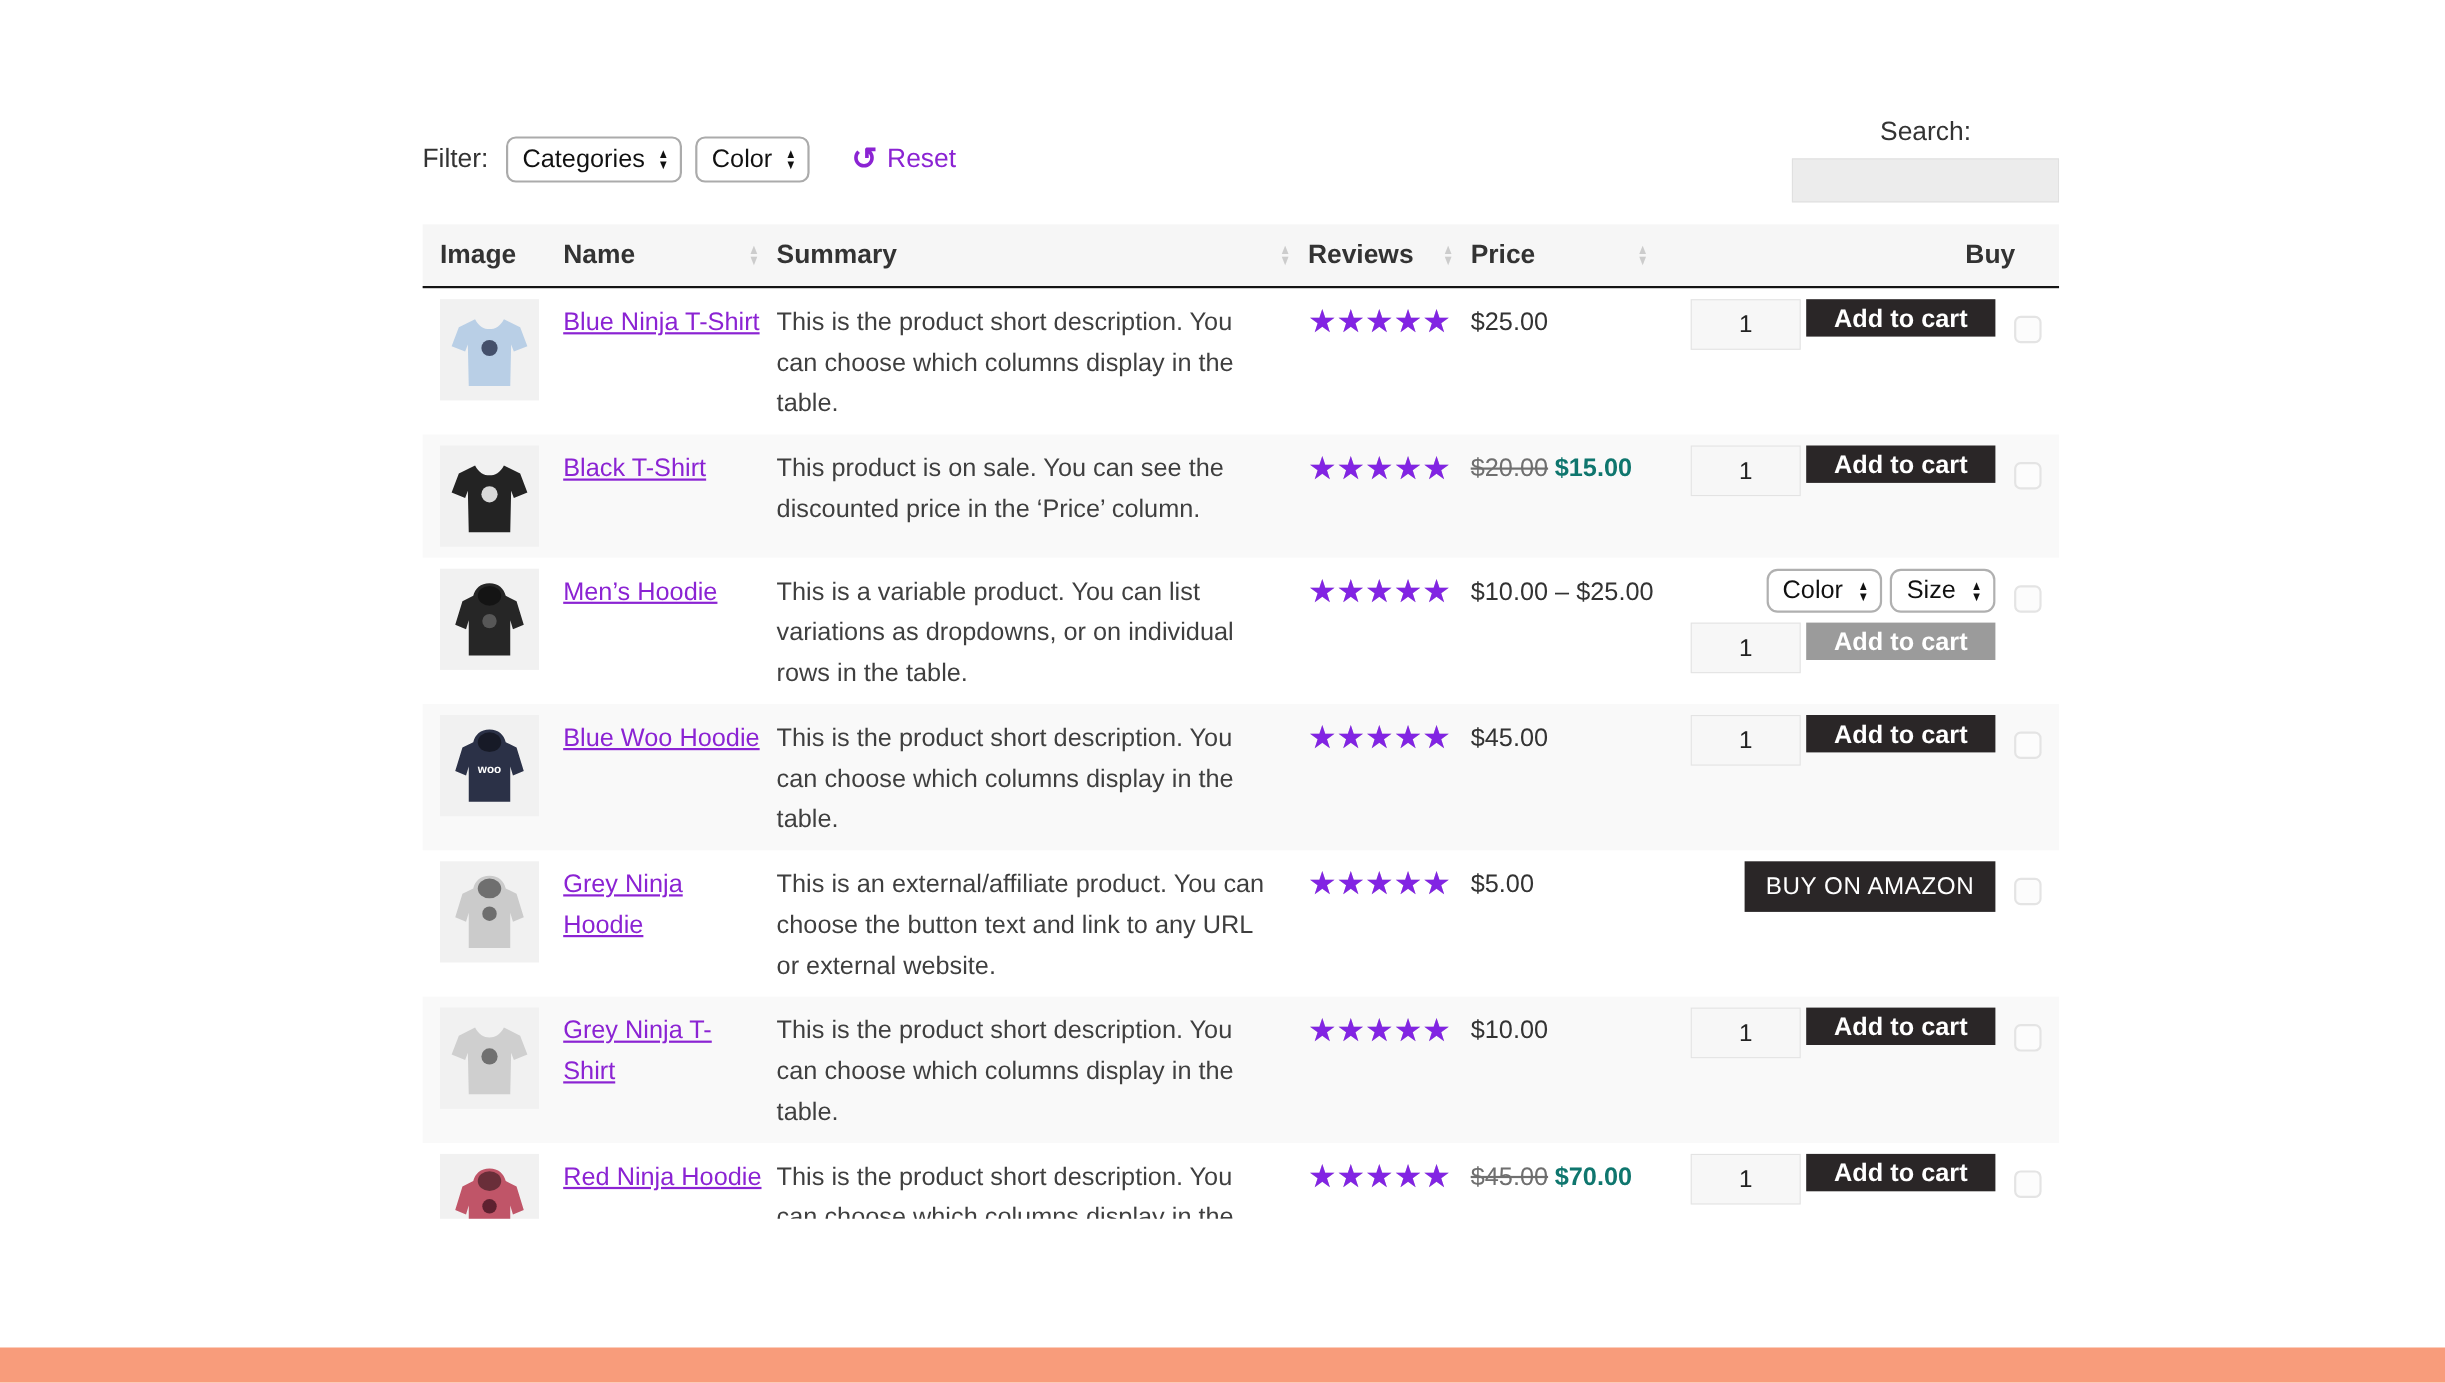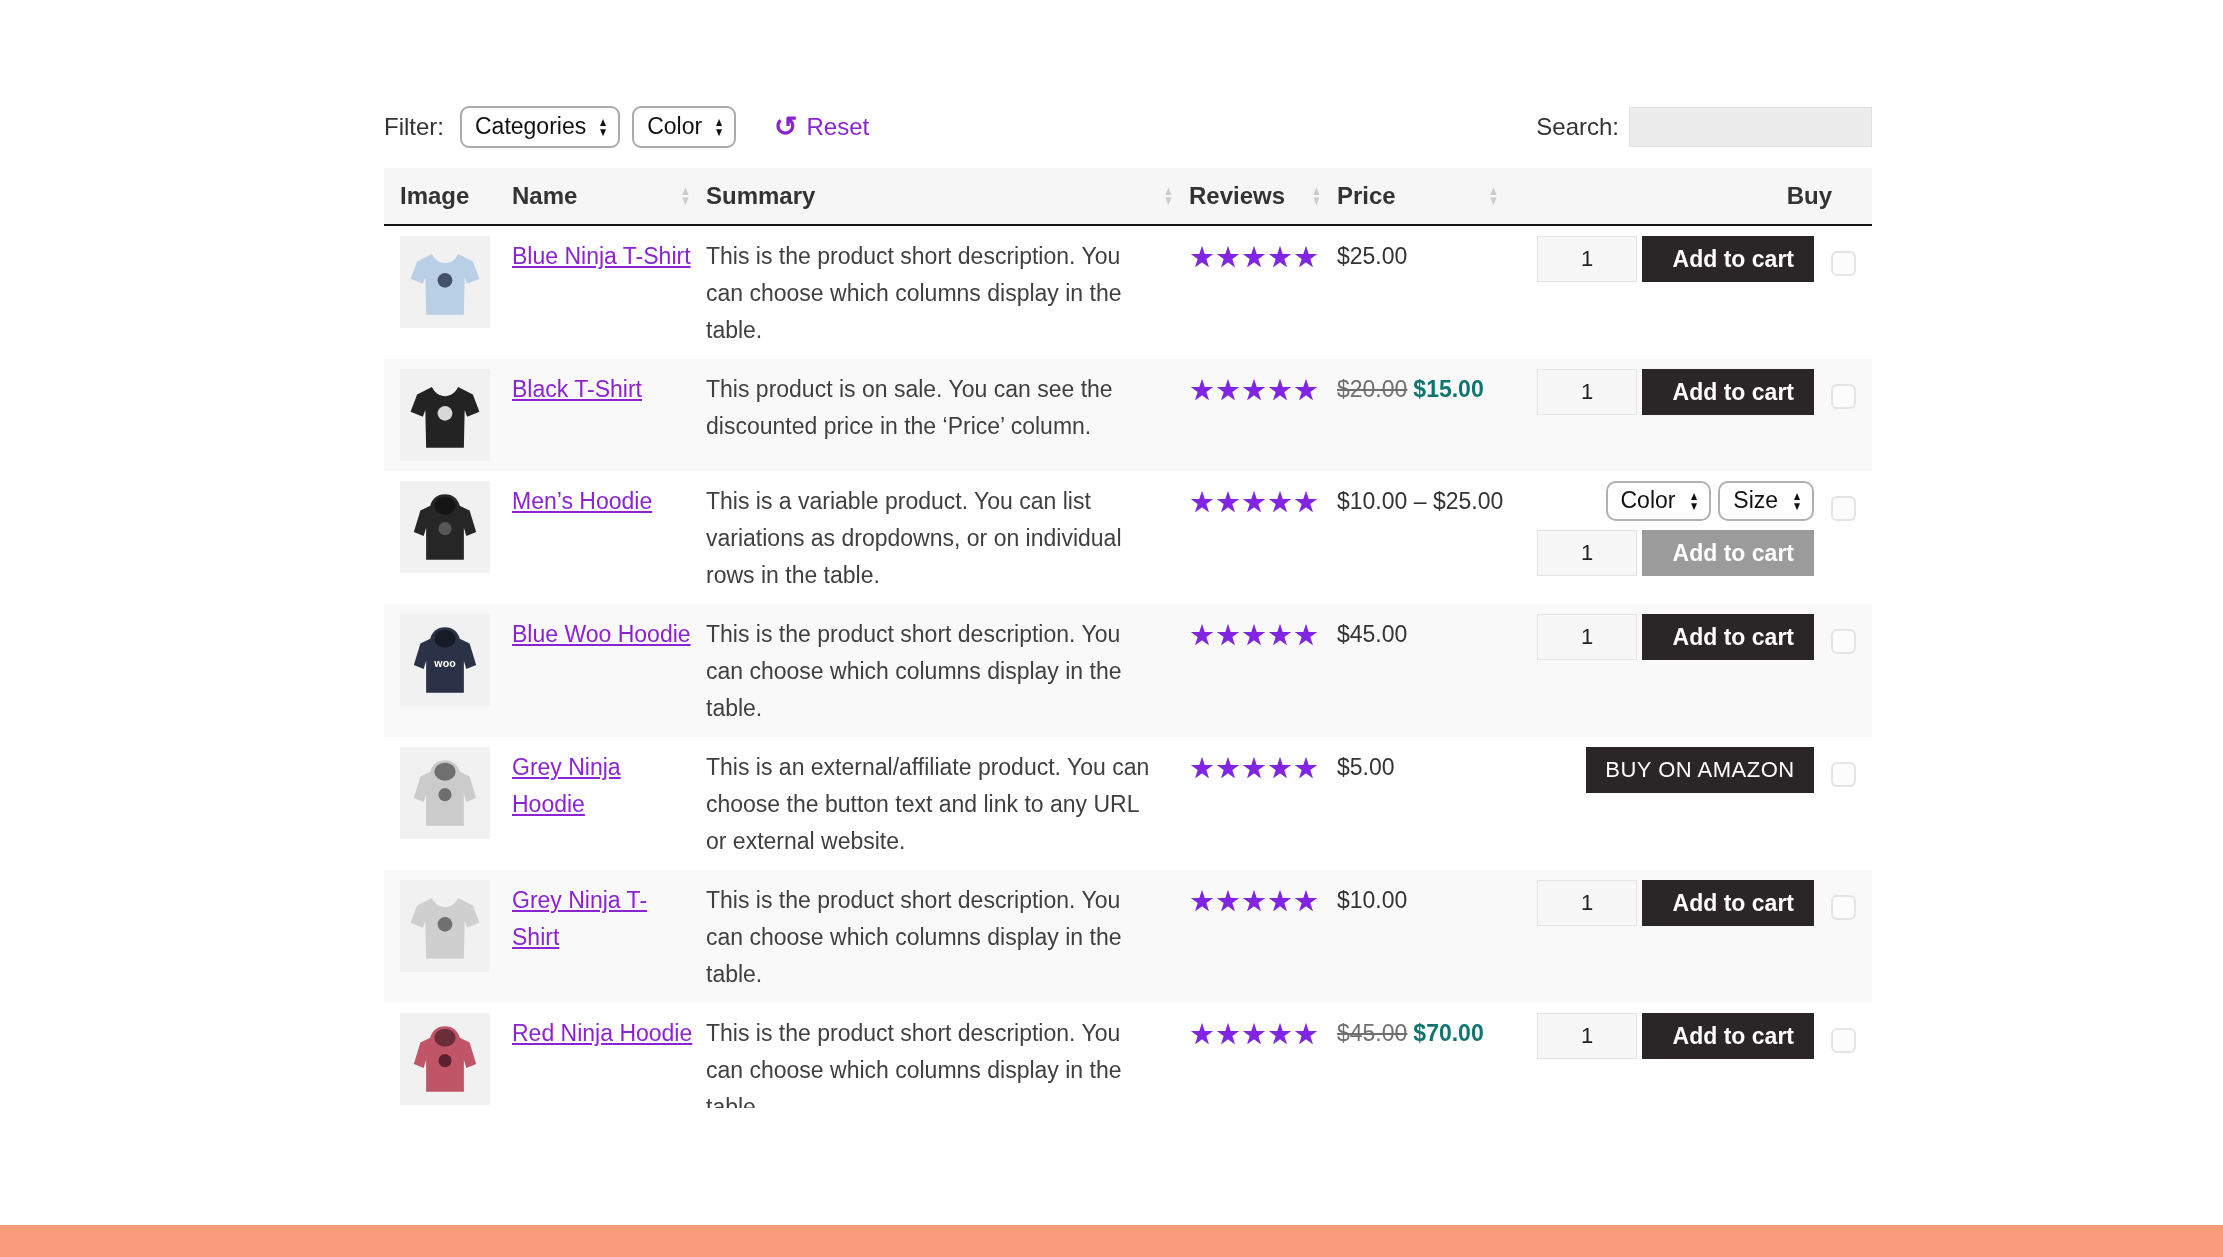--- a/index.html
+++ b/index.html
@@ -14,21 +14,21 @@
   .filter-group{display:flex;align-items:center;}
   .filter-label{font-size:24px;color:#333;margin-right:16px;}
   .select{
     border:2px solid #ababab;border-radius:9px;background:#fff;display:inline-flex;
     align-items:center;gap:11px;padding:5px 9px 6px 13px;font-size:23px;color:#111;
     margin-right:12px;cursor:pointer;
   }
   .spin{display:inline-flex;flex-direction:column;line-height:10px;font-size:12px;color:#111;transform:scaleX(.85);}
   .reset{color:#8b23d3;font-size:24px;margin-left:26px;display:inline-flex;align-items:center;gap:9px;text-decoration:none;cursor:pointer;}
   .reset-icon{font-size:28px;font-weight:bold;line-height:22px;}
-  .search-group{display:flex;align-items:center;gap:10px;font-size:24px;color:#333;}
+  .search-group{display:flex;align-items:center;gap:10px;font-size:24px;color:#333;flex-direction:column;}
   .search-input{width:243px;height:40px;background:#ececec;border:1px solid #e0e0e0;font-size:22px;padding:0 8px;box-sizing:border-box;}
 
   
   .grid{display:grid;grid-template-columns:128px 194px 483px 148px 177px 300px 58px;}
   .thead{
     margin-top:20px;background:#f6f6f6;border-bottom:2px solid #141414;height:56px;
     align-items:center;font-weight:bold;font-size:24px;color:#333;
   }
   .th{display:flex;align-items:center;justify-content:space-between;padding-right:14px;}
   .th-first{padding-left:16px;}
@@ -45,21 +45,21 @@
   .stars{position:relative;font-size:29px;line-height:34px;padding-top:4px;white-space:nowrap;}
   .stars-base{color:#c9c9c9;}
   .stars-fill{color:#8224e3;position:absolute;left:0;top:4px;overflow:hidden;white-space:nowrap;}
   .price{font-size:23px;color:#333;padding-top:7px;}
   .price del{color:#6f6f6f;margin-right:6px;}
   .price strong{color:#0f766e;font-weight:bold;margin-top:48px;}
 
   .buy-cell{display:flex;flex-direction:column;align-items:flex-end;gap:9px;}
   .cart-line{display:flex;gap:5px;}
   .qty{width:100px;height:46px;background:#f7f7f7;border:1px solid #e3e3e3;text-align:center;font-size:22px;color:#222;box-sizing:border-box;}
-  .add-btn{min-width:172px;height:46px;background:#2a2627;color:#fff;font-weight:bold;font-size:23px;border:none;padding:0 20px;cursor:pointer;font-family:inherit;text-align:right;}
+  .add-btn{min-width:172px;height:34px;background:#2a2627;color:#fff;font-weight:bold;font-size:23px;border:none;padding:0 20px;cursor:pointer;font-family:inherit;}
   .add-btn.disabled{background:#9b9b9b;cursor:default;}
   .ext-btn{width:228px;height:46px;background:#2a2627;color:#fff;font-weight:normal;font-size:22px;letter-spacing:.5px;border:none;cursor:pointer;font-family:inherit;}
   .var-line{display:flex;gap:7px;}
   .var-select{border:2px solid #b0b0b0;border-radius:10px;padding:4px 9px 5px 13px;font-size:23px;display:inline-flex;align-items:center;gap:13px;background:#fff;color:#111;cursor:pointer;}
   .check-cell{display:flex;justify-content:center;align-items:flex-start;padding-top:15px;}
   .checkbox{width:21px;height:21px;border:2px solid #e4e4e4;border-radius:6px;background:#fcfcfc;cursor:pointer;}
   .hidden{display:none;}
 
   .footer-bar{position:absolute;left:0;bottom:0;width:2223px;height:32px;background:#f89c7b;}
 </style>

